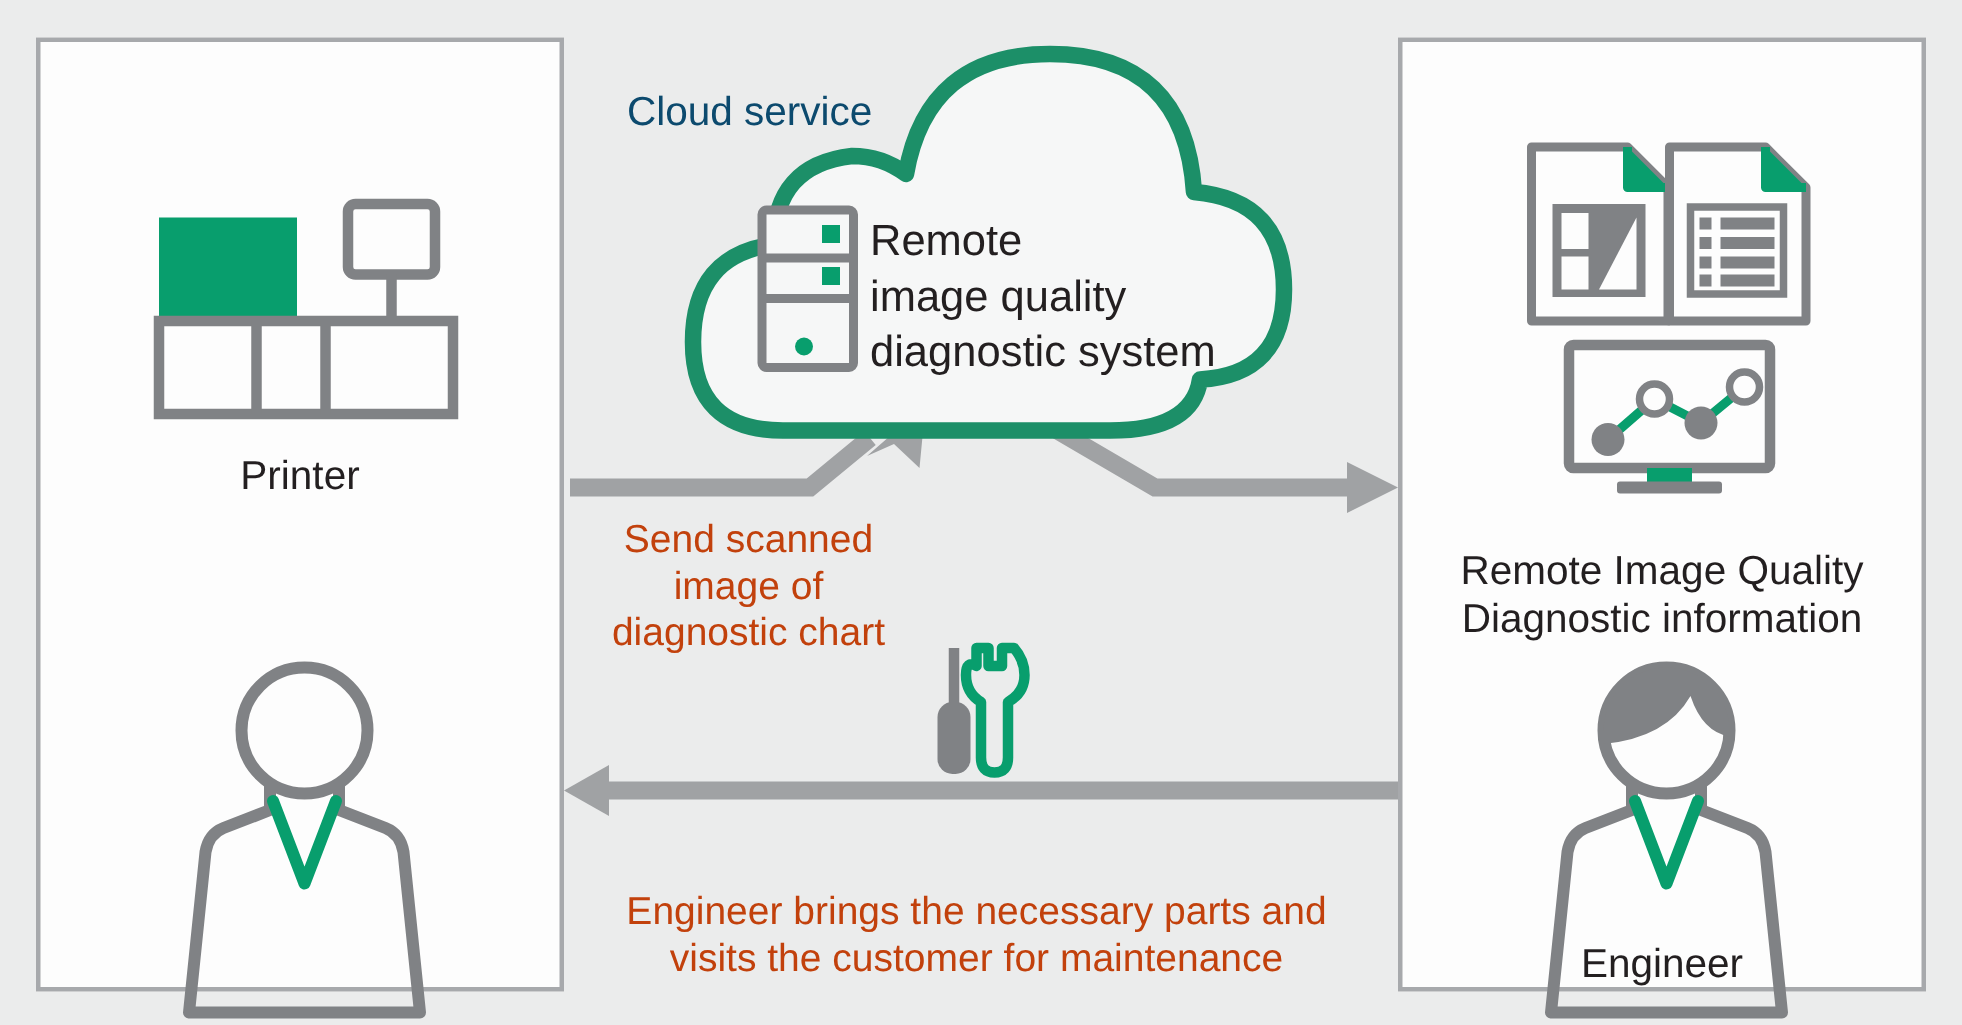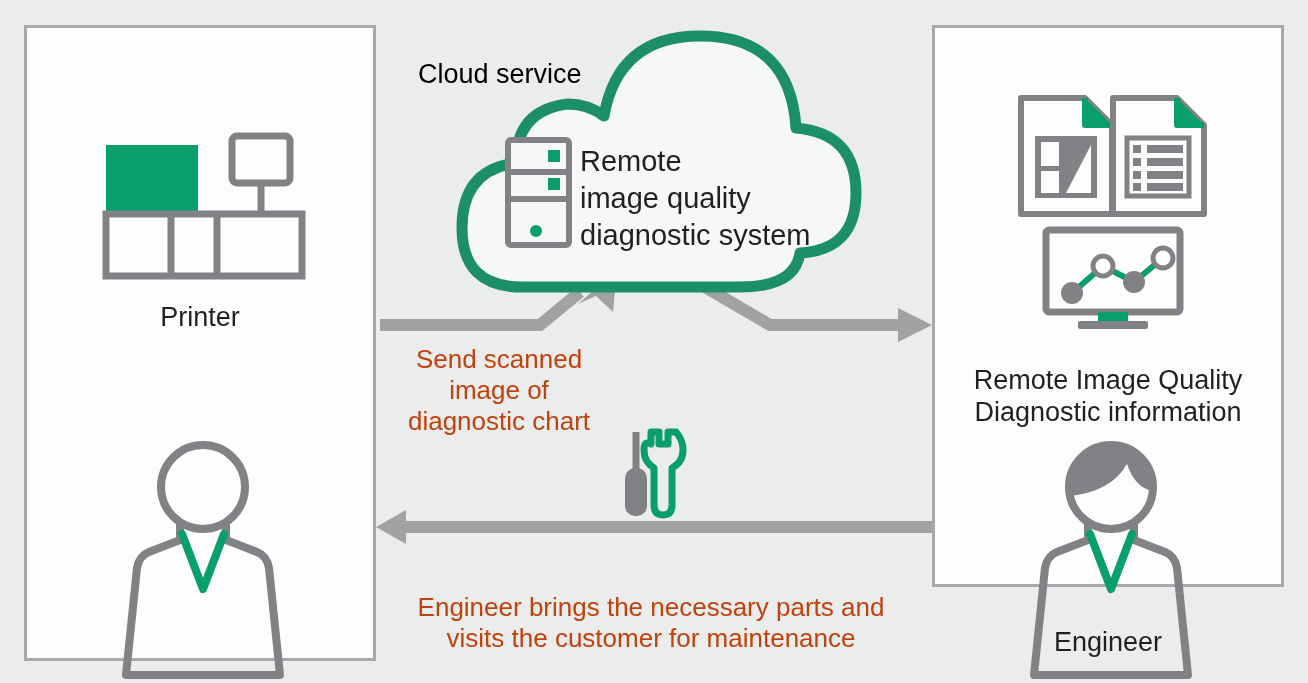--- a/index.html
+++ b/index.html
@@ -29,21 +29,21 @@
   #panel-customer {
     left: 24px;
     top: 25px;
     width: 352px;
     height: 636px;
   }
   #panel-engineer {
     left: 932px;
     top: 25px;
     width: 352px;
-    height: 562px;
+    height: 636px;
   }
   .node-label {
     position: absolute;
     text-align: center;
     font-size: 27px;
     line-height: 1.18;
     color: #231f20;
     white-space: pre-line;
     left: 0;
     width: 100%;
@@ -62,21 +62,21 @@
     font-size: 26px;
     line-height: 1.2;
     color: #c2410c;
     white-space: pre-line;
   }
   #cloud-caption {
     position: absolute;
     left: 418px;
     top: 59px;
     font-size: 27px;
-    color: #000000;
+    color: #0c4a6e;
   }
   #cloud-title {
     position: absolute;
     left: 580px;
     top: 143px;
     font-size: 29px;
     line-height: 1.28;
     color: #231f20;
     white-space: pre-line;
   }

